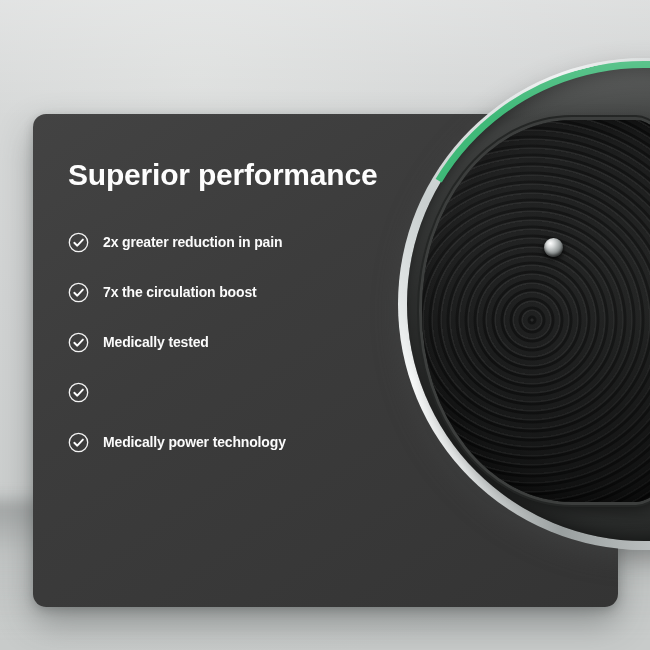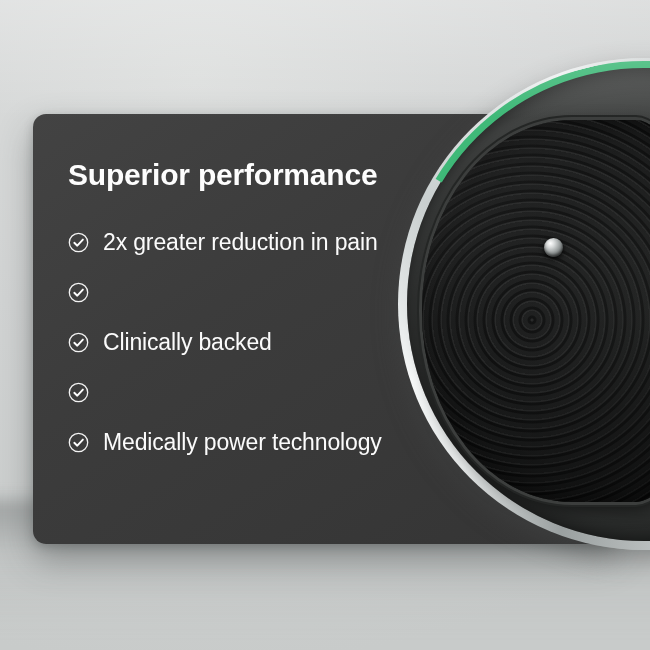--- a/index.html
+++ b/index.html
@@ -32,21 +32,21 @@
     filter: blur(8px);
     pointer-events: none;
   }
 
   
   .card {
     position: absolute;
     left: 33px;
     top: 114px;
     width: 585px;
-    height: 430px;
+    height: 493px;
     background: linear-gradient(145deg, #434343 0%, #3c3c3c 38%, #383838 70%, #343434 100%);
     border-radius: 13px;
     box-shadow: 0 16px 34px rgba(60,64,64,.42), 0 3px 10px rgba(70,74,74,.30);
     overflow: hidden;
   }
   .card-inner {
     position: absolute;
     inset: 0;
     padding: 44px 0 0 35px;
     box-sizing: border-box;
@@ -86,22 +86,22 @@
   }
   .check-icon path {
     fill: none;
     stroke: #fdfdfd;
     stroke-width: 1.9;
     stroke-linecap: round;
     stroke-linejoin: round;
   }
   .bullet-label {
     color: #fbfbfb;
-    font-size: 23px;
-    font-weight: normal;
+    font-size: 14px;
+    font-weight: bold;
     letter-spacing: -0.15px;
     white-space: nowrap;
   }
 
   
   .device {
     position: absolute;
     left: 398px;
     top: 58px;
     width: 492px;
@@ -216,28 +216,29 @@
             <path d="M6.3 10.8 L9.3 13.7 L14.9 7.6"></path>
           </svg>
           <span class="bullet-label">2x greater reduction in pain</span>
         </li>
 
         <li class="bullet">
           <svg class="check-icon" viewBox="0 0 21 21">
             <circle cx="10.5" cy="10.5" r="9.2"></circle>
             <path d="M6.3 10.8 L9.3 13.7 L14.9 7.6"></path>
           </svg>
-        </li>
-
-        <li class="bullet">
-          <svg class="check-icon" viewBox="0 0 21 21">
-            <circle cx="10.5" cy="10.5" r="9.2"></circle>
-            <path d="M6.3 10.8 L9.3 13.7 L14.9 7.6"></path>
-          </svg>
-          <span class="bullet-label">Clinically backed</span>
+          <span class="bullet-label">7x the circulation boost</span>
+        </li>
+
+        <li class="bullet">
+          <svg class="check-icon" viewBox="0 0 21 21">
+            <circle cx="10.5" cy="10.5" r="9.2"></circle>
+            <path d="M6.3 10.8 L9.3 13.7 L14.9 7.6"></path>
+          </svg>
+          <span class="bullet-label">Medically tested</span>
         </li>
 
         <li class="bullet">
           <svg class="check-icon" viewBox="0 0 21 21">
             <circle cx="10.5" cy="10.5" r="9.2"></circle>
             <path d="M6.3 10.8 L9.3 13.7 L14.9 7.6"></path>
           </svg>
         </li>
 
         <li class="bullet">

